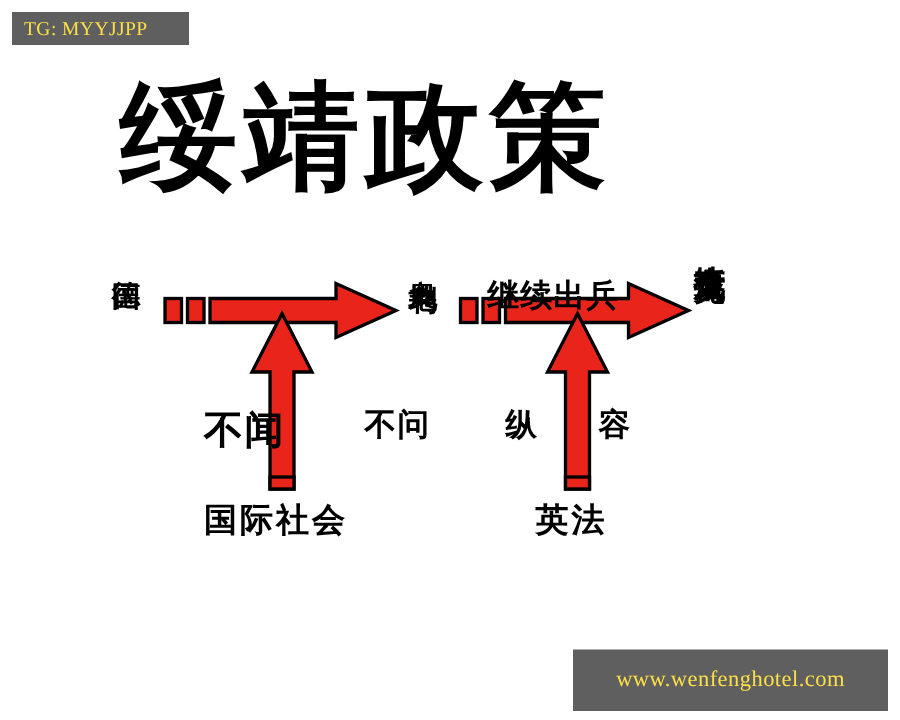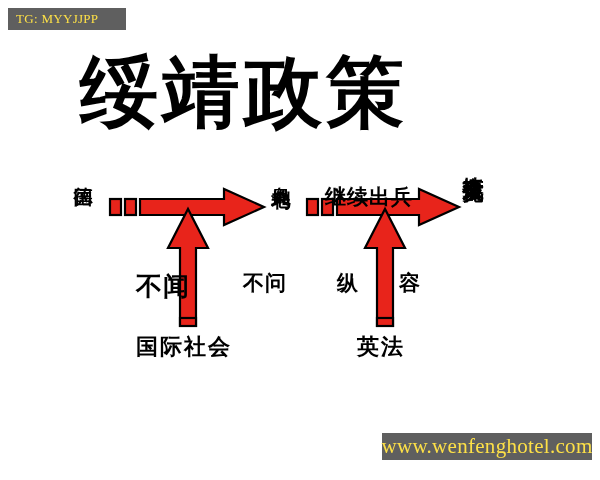--- a/index.html
+++ b/index.html
@@ -41,22 +41,22 @@
     height: 22px;
     font-size: 13px;
     justify-content: flex-start;
     padding-left: 8px;
     box-sizing: border-box;
   }
   #site-badge {
     left: 382px;
     top: 433px;
     width: 210px;
-    height: 27px;
-    font-size: 21px;
+    height: 41px;
+    font-size: 15px;
   }
 
   
   #title {
     position: absolute;
     left: 0;
     top: 44px;
     width: 488px;
     text-align: center;
     font-family: "DejaVu Serif", "Liberation Serif", serif;

